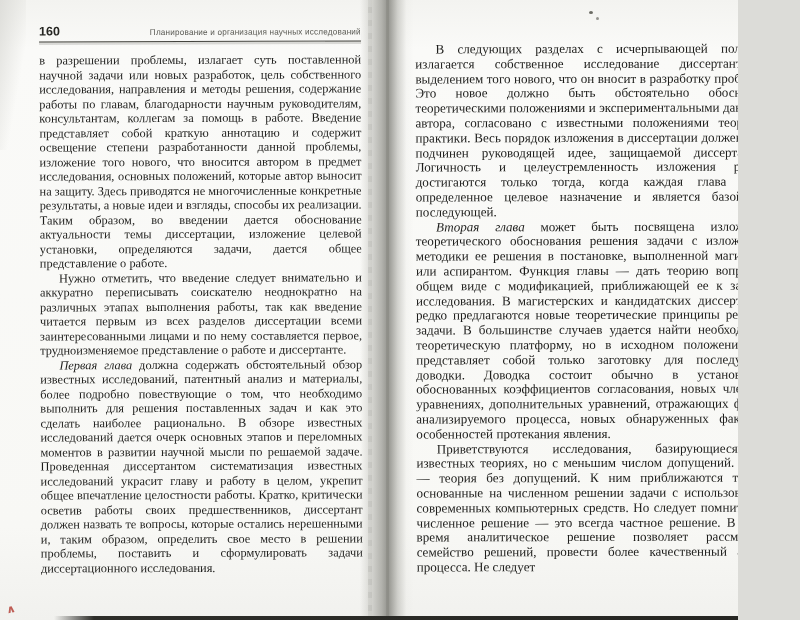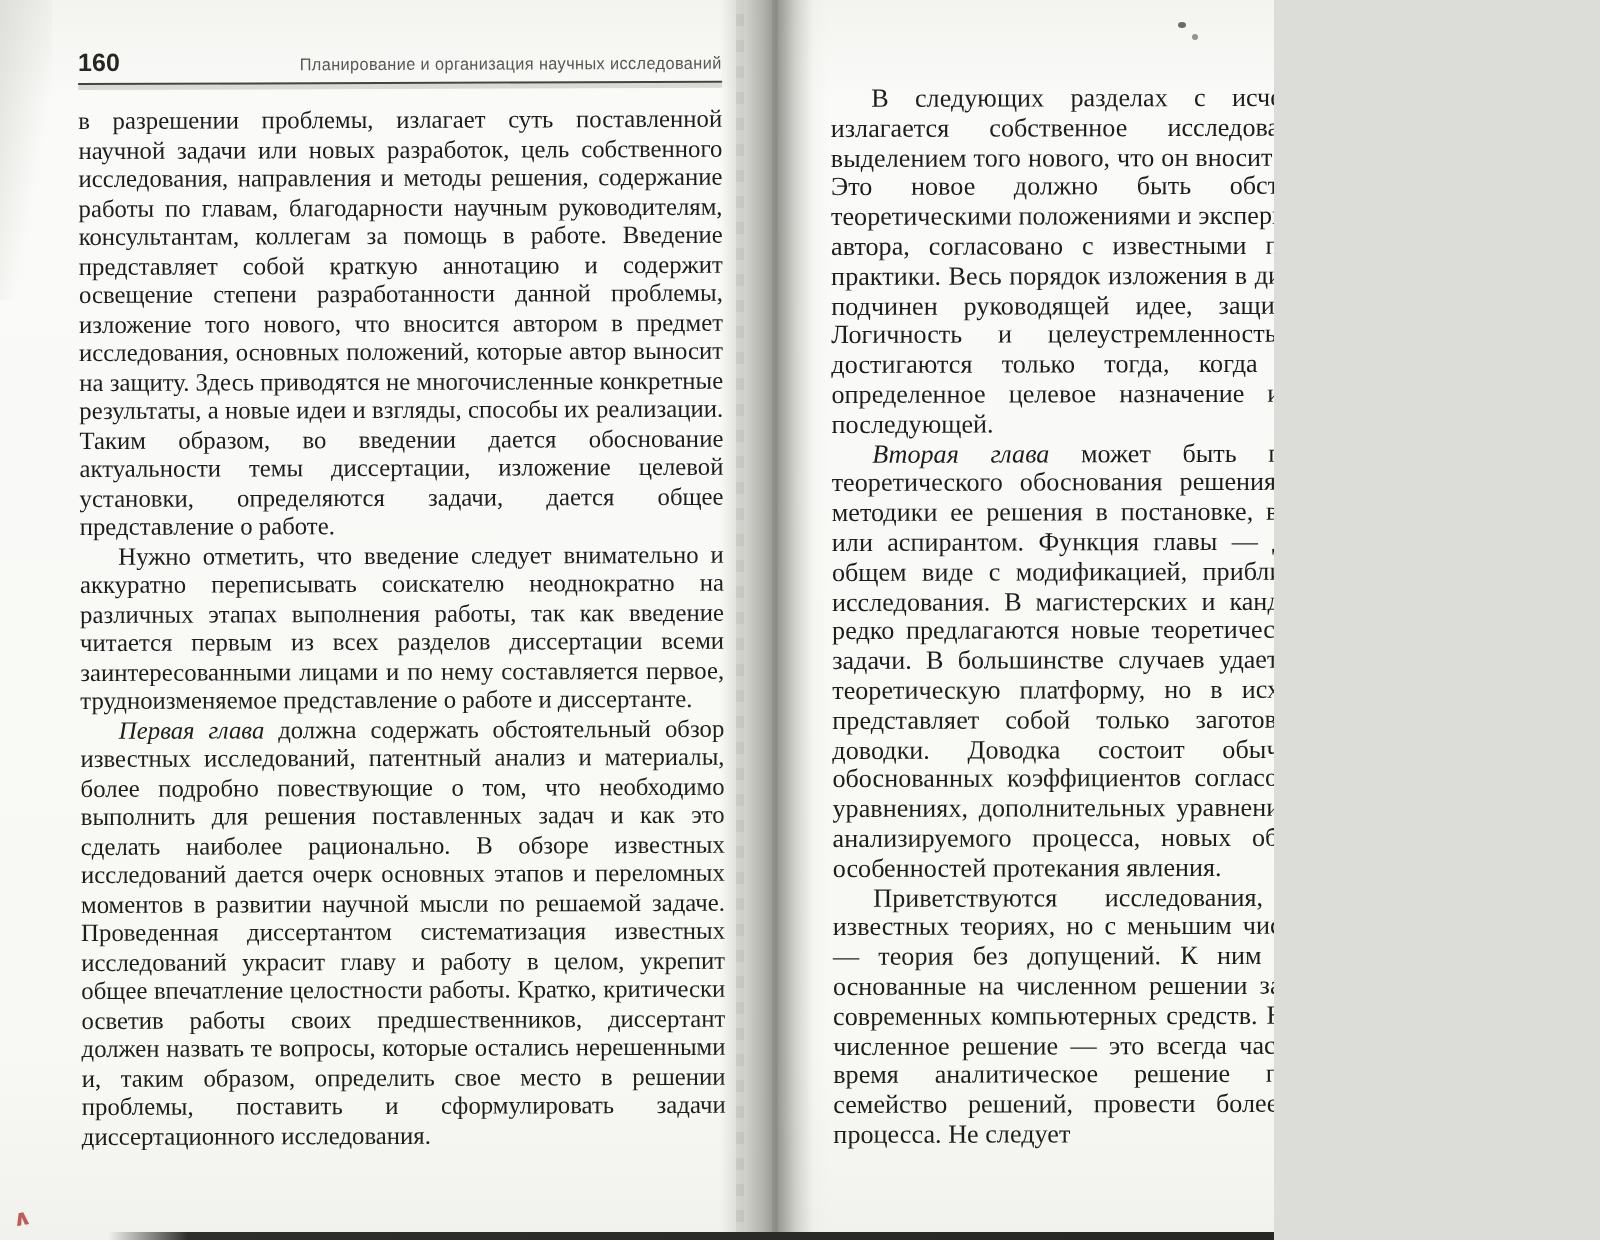--- a/index.html
+++ b/index.html
@@ -1,19 +1,19 @@
 <!DOCTYPE html>
 <html lang="ru"><head>
 <meta charset="utf-8">
 <style>
   html,body { margin:0; padding:0; }
   body { width:800px; height:620px; overflow:hidden; background:#dcdcd8; }
 
   .scan {
-    position:relative; width:637px; height:620px; overflow:hidden;
+    position:relative; width:738px; height:620px; overflow:hidden;
     background: linear-gradient(180deg,#f3f3f0 0%, #fafaf8 8%, #f8f8f5 85%, #f1f1ee 100%);
   }
 
   
   .page { position:absolute; top:0; height:620px; box-sizing:border-box; }
   .page-left  { left:0;   width:368px; padding:24px 6px 0 40px; transform:rotate(-0.2deg); }
   .page-right { left:406px; width:394px; padding:31px 26px 0 10px; transform:rotate(-0.15deg); }
 
   .page-header {
     display:flex; justify-content:space-between; align-items:baseline;

